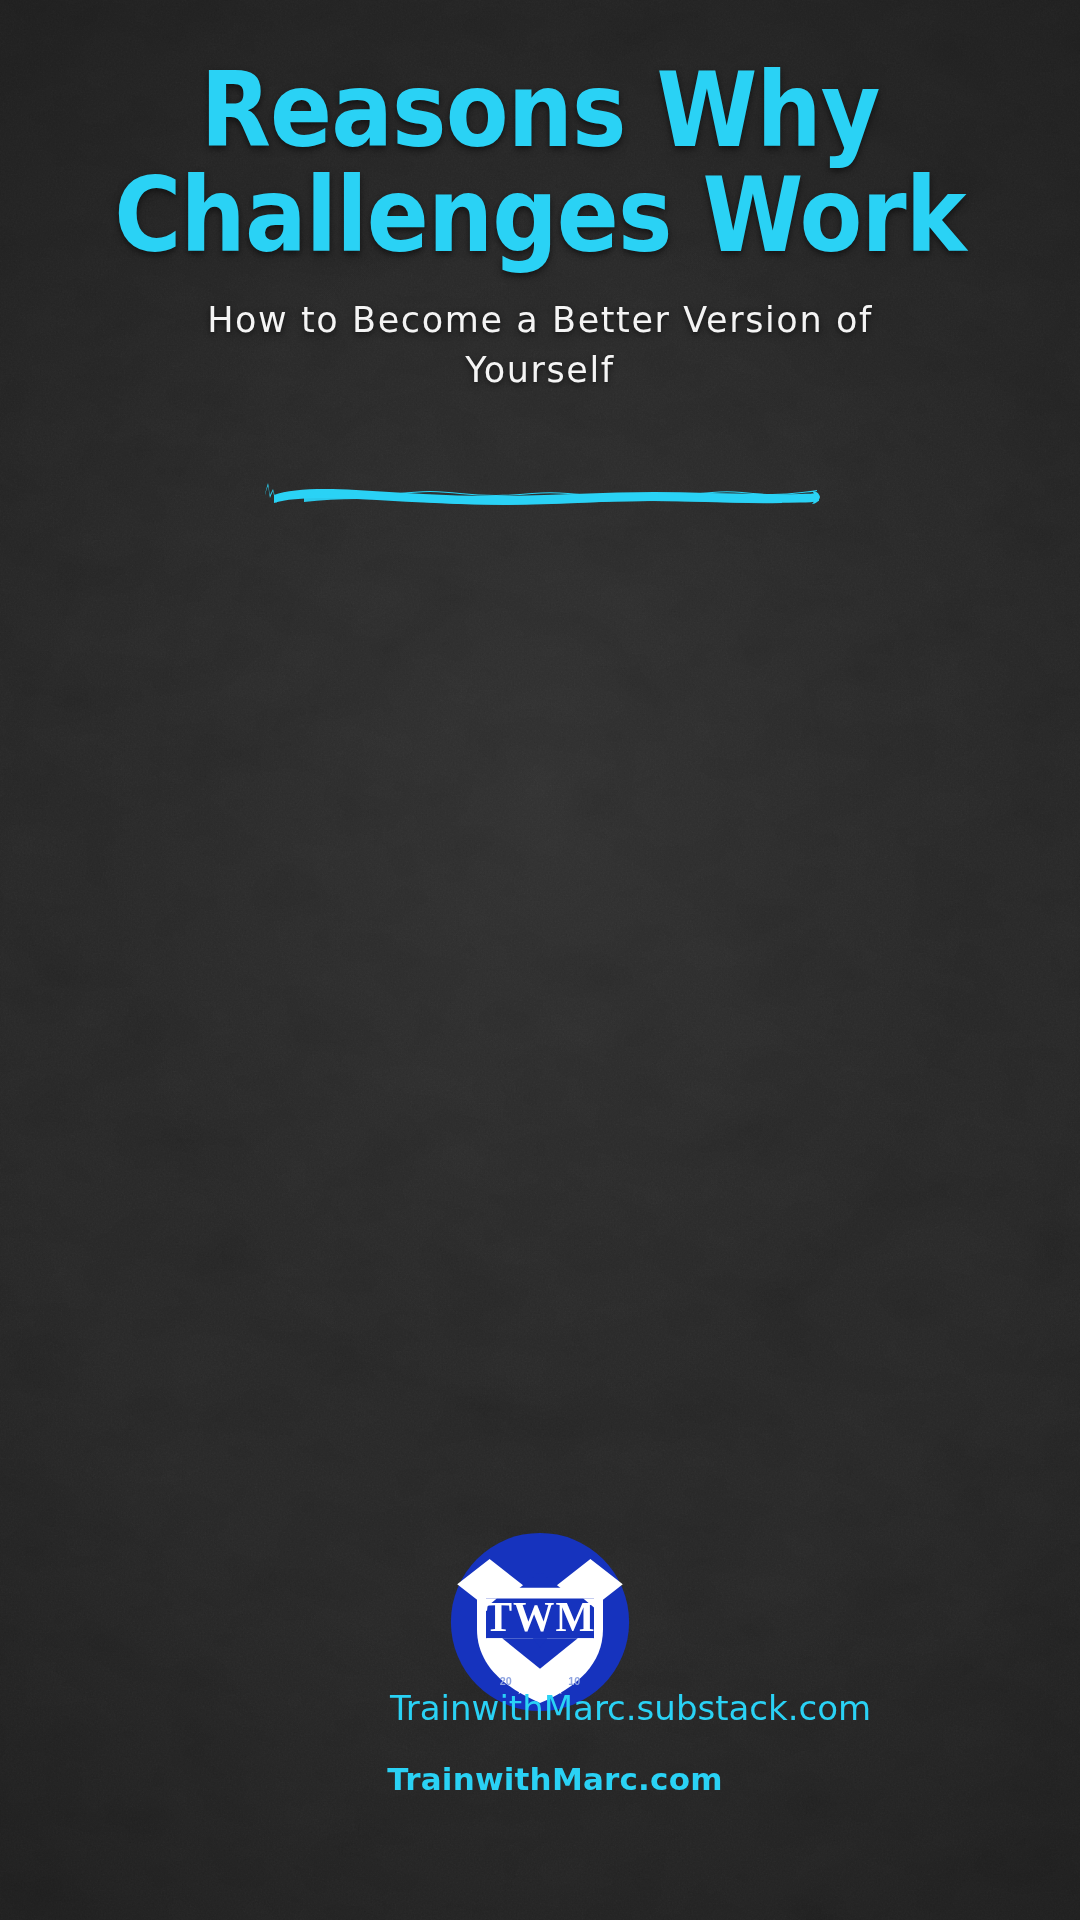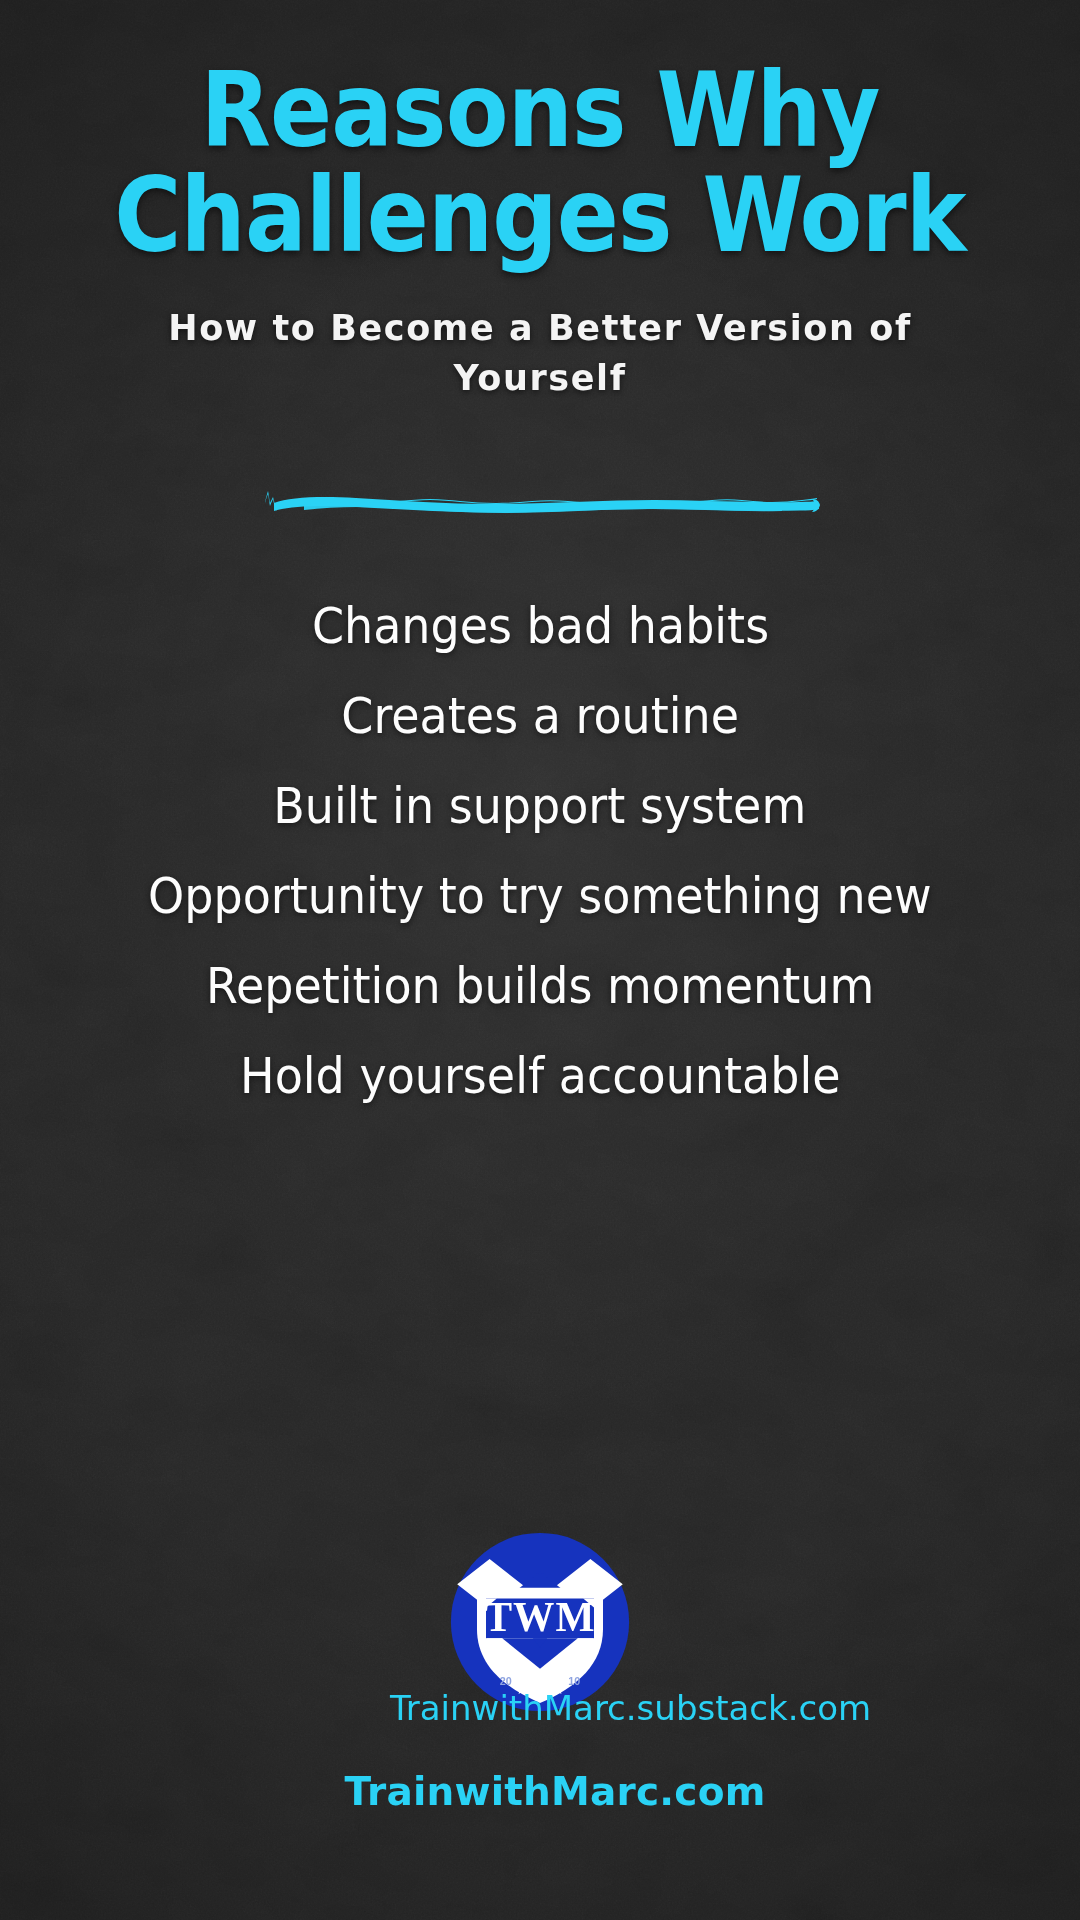--- a/index.html
+++ b/index.html
@@ -67,24 +67,24 @@
     color: #2ad2f5;
     letter-spacing: -1px;
     transform: scaleX(0.88);
     text-shadow: 0 3px 8px rgba(0,0,0,0.55);
     white-space: nowrap;
   }
 
   
   .subtitle {
     width: 790px;
-    margin-top: 36px;
-    text-align: center;
-    font-family: "DejaVu Sans", sans-serif;
-    font-weight: 700;
+    margin-top: 28px;
+    text-align: center;
+    font-family: "DejaVu Sans", sans-serif;
+    font-weight: 400;
     font-size: 35px;
     line-height: 1.42;
     letter-spacing: 1.6px;
     color: #f4f4f4;
     text-shadow: 0 2px 6px rgba(0,0,0,0.6);
   }
 
   
   .divider-wrap {
     margin-top: 78px;
@@ -146,24 +146,24 @@
     font-family: "DejaVu Sans", sans-serif;
     font-weight: 400;
     font-size: 34px;
     line-height: 1.22;
     color: #2ad2f5;
     text-decoration: none;
   }
 
   .footer-site {
     display: block;
-    margin-top: 40px;
+    margin-top: 32px;
     font-family: "DejaVu Sans", sans-serif;
     font-weight: 700;
-    font-size: 39px;
+    font-size: 31px;
     color: #2ad2f5;
     text-decoration: none;
     letter-spacing: 0.2px;
     padding-left: 30px;
   }
 </style>
 </head>
 <body>
 
 <div id="poster">
@@ -230,28 +230,20 @@
           C60,24.2 30,25 14,30 Z"></path>
         <path fill="#2AD2F5" d="
           M44,24 C70,21 100,20 132,22 C168,24 206,27 244,27
           C292,27 340,23 388,23 C432,23 478,26 522,25 L522,30
           C478,31 432,28 388,28 C340,28 292,32 244,32
           C206,32 168,29 132,27 C100,25 70,26 44,29 Z" opacity="0.95"></path>
         <path fill="#2AD2F5" d="M552,18 C556,18 559,20 560,24 C559,28 556,31 552,31 C556,27 556,22 552,18 Z"></path>
       </svg>
     </div>
 
-    <div class="reasons">
-      <div class="reason">Changes bad habits</div>
-      <div class="reason">Creates a routine</div>
-      <div class="reason">Built in support system</div>
-      <div class="reason">Opportunity to try something new</div>
-      <div class="reason">Repetition builds momentum</div>
-      <div class="reason">Hold yourself accountable</div>
-    </div>
 
   </div>
 
   <div class="logo-wrap">
     <svg viewBox="0 0 200 200" xmlns="http://www.w3.org/2000/svg">
 
       <circle cx="100" cy="100" r="99" fill="#1633BE"></circle>
 
       <g fill="#FFFFFF">
         <polygon points="8,58 44,30 100,74 156,30 192,58 100,130"></polygon>

